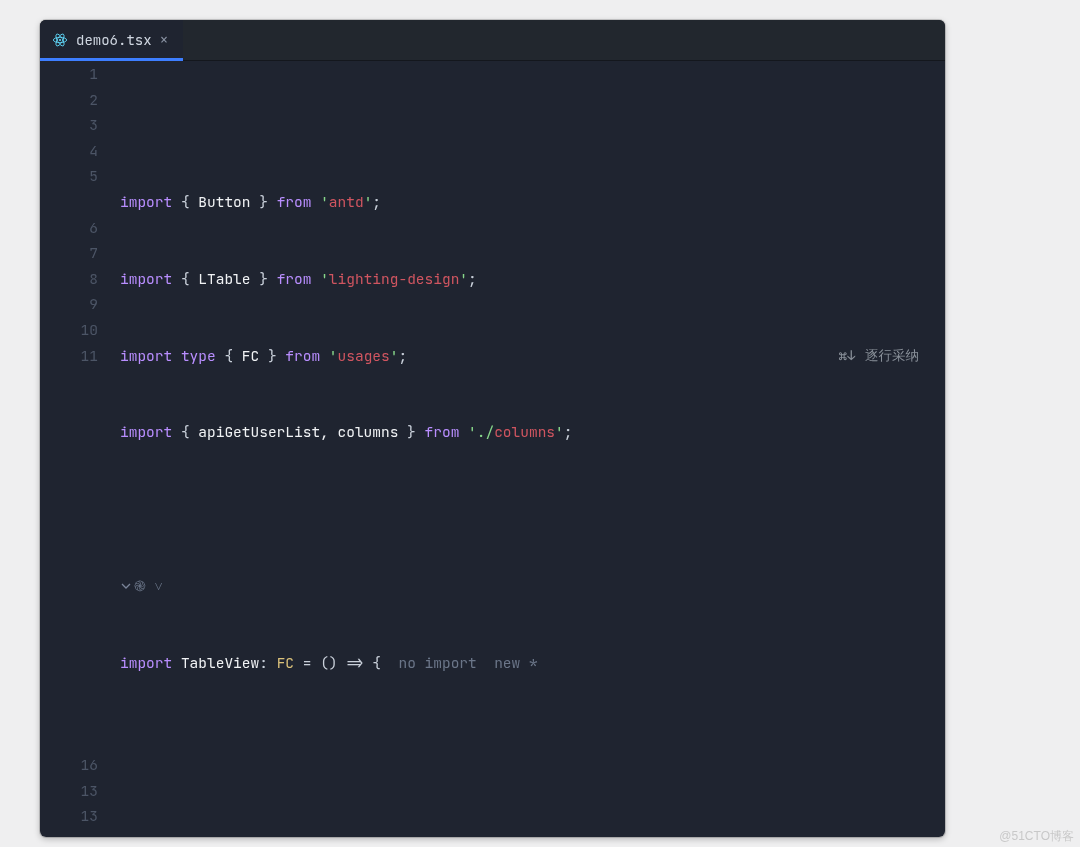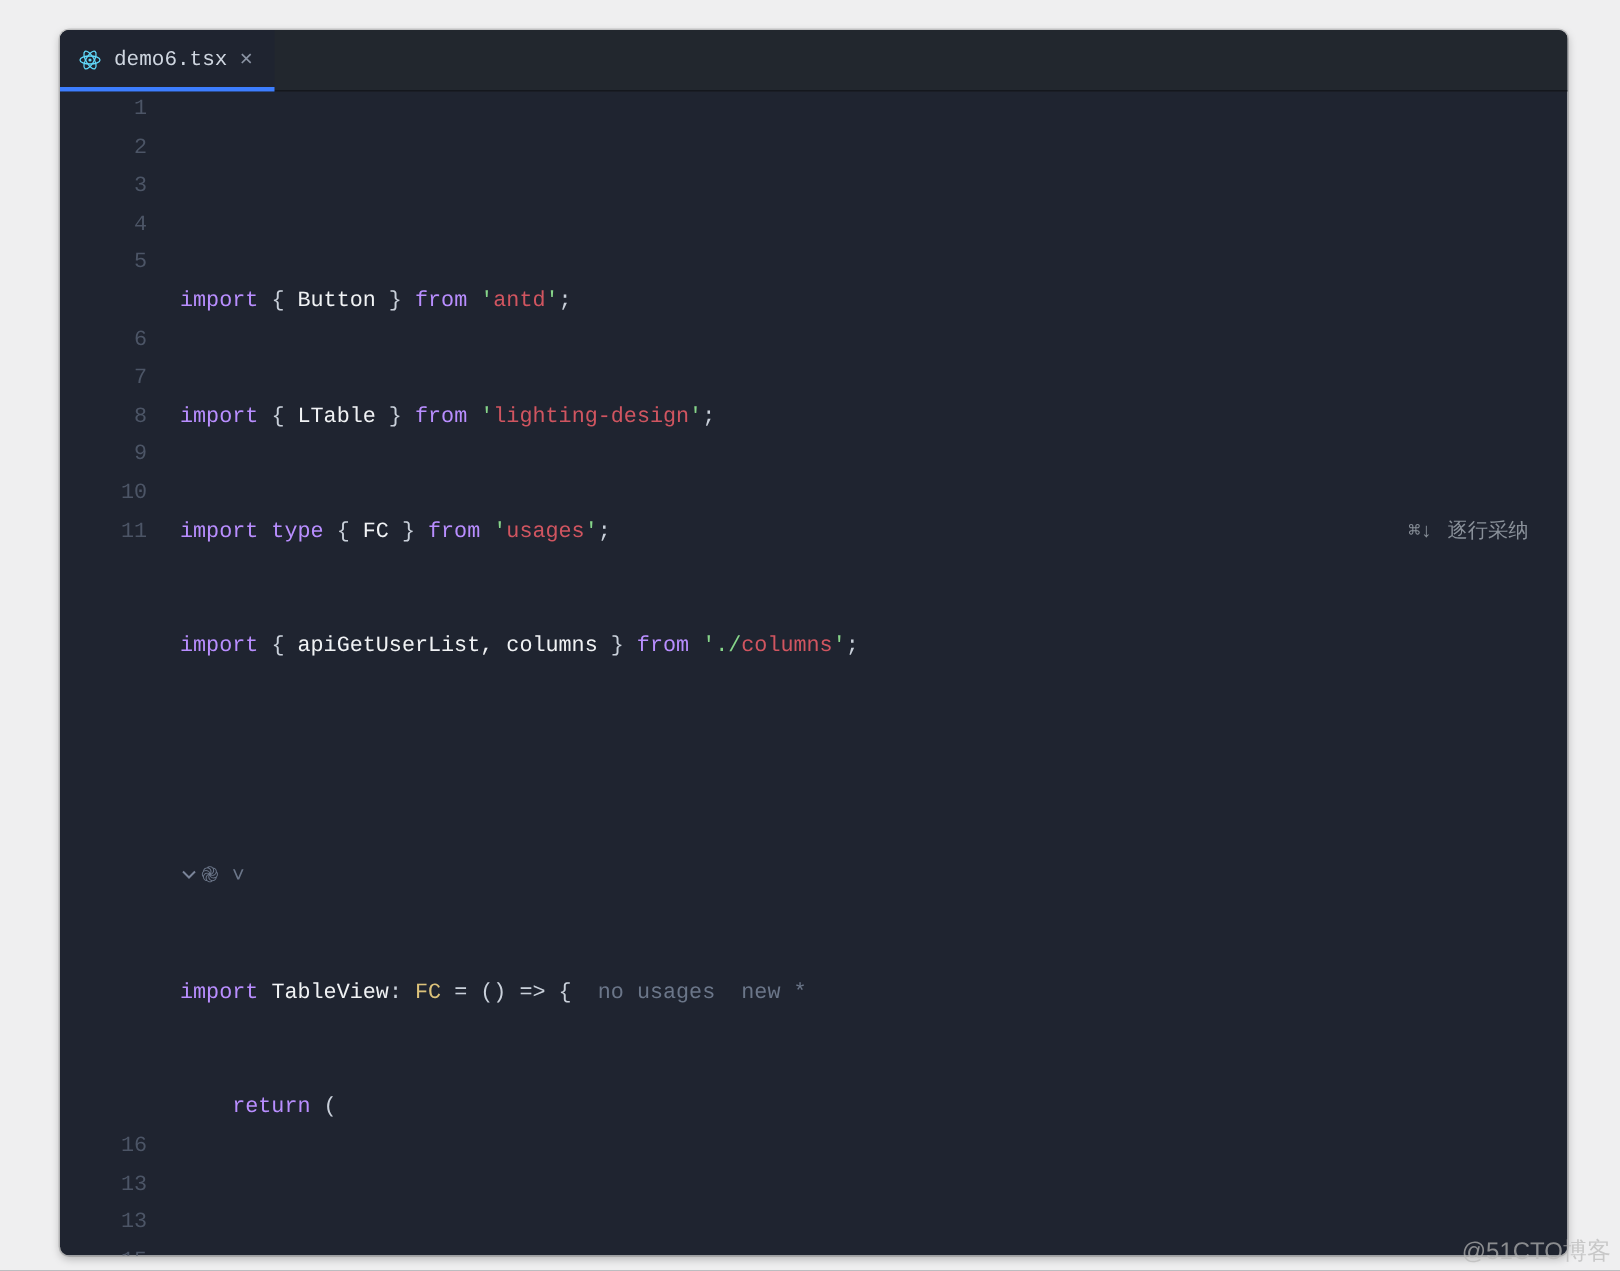--- a/index.html
+++ b/index.html
@@ -14,21 +14,21 @@
     --kw:#b98eff;
     --str:#d05560;
     --id:#f0f2f4;
     --cls:#dcc27a;
     --ghost:#6b7689;
     --accent:#5fb0ff;
     --green:#87d68a;
     --mono:"JetBrains Mono","Fira Code",Consolas,Menlo,monospace;
   }
   html,body{margin:0;padding:0;background:var(--bg-page);width:1080px;height:847px;overflow:hidden;font-family:var(--mono);}
-  .frame{position:relative;margin:20px 27px 0 40px;width:1005px;height:817px;border-radius:6px;overflow:hidden;box-shadow:0 0 0 1px rgba(0,0,0,.15),0 2px 6px rgba(0,0,0,.25);font-family:Liberation Mono, monospace;}
+  .frame{position:relative;margin:20px 27px 0 40px;width:905px;height:817px;border-radius:6px;overflow:hidden;box-shadow:0 0 0 1px rgba(0,0,0,.15),0 2px 6px rgba(0,0,0,.25);}
   .editor{position:absolute;inset:0;background:var(--bg-editor);color:var(--text);}
 
   .tabbar{display:flex;align-items:center;height:40px;background:var(--bg-tab-bar);border-bottom:1px solid #14171d;}
   .tab{display:flex;align-items:center;gap:8px;height:100%;padding:0 14px 0 12px;background:var(--bg-tab-active);color:#cfd6e0;font-size:14px;position:relative;}
   .tab::after{content:"";position:absolute;left:0;right:0;bottom:-1px;height:3px;background:#3d7eff;}
   .tab-icon{width:16px;height:16px;display:flex;align-items:center;justify-content:center;}
   .tab-icon svg{width:16px;height:16px;}
   .tab-close{color:#8a93a3;font-size:15px;line-height:1;}
 
   .code-area{display:flex;height:calc(100% - 40px);}
@@ -41,21 +41,21 @@
   .kw{color:var(--kw);}
   .str{color:var(--str);}
   .id{color:var(--id);}
   .cls{color:var(--cls);}
   .dim{color:var(--dim);}
   .green{color:var(--green);}
   .code .row{position:relative;padding-left:6px;}
   .code .row > span{position:relative;z-index:1;}
 
   .hint{position:absolute;right:26px;color:#899099;font-size:13.5px;display:flex;align-items:center;gap:10px;z-index:3;}
-  .watermark{position:absolute;right:6px;bottom:2px;color:#b8b8b8;font-size:16px;font-family:Arial,sans-serif;opacity:.7;}
+  .watermark{position:absolute;right:6px;bottom:2px;color:#b8b8b8;font-size:12px;font-family:Arial,sans-serif;opacity:.7;}
 </style>
 </head>
 <body>
 
 <div class="frame">
   <div class="editor">
 
     <div class="tabbar">
       <div class="tab">
         <span class="tab-icon">
@@ -114,22 +114,21 @@
         </div>
 
         <div class="line row"><span><span class="kw">import</span><span> { </span><span class="id">Button</span><span> } </span><span class="kw">from </span><span class="green">'</span><span class="str">antd</span><span class="green">'</span><span>;</span></span></div>
         <div class="line row"><span><span class="kw">import</span><span> { </span><span class="id">LTable</span><span> } </span><span class="kw">from </span><span class="green">'</span><span class="str">lighting-design</span><span class="green">'</span><span>;</span></span></div>
         <div class="line row"><span><span class="kw">import type</span><span> { </span><span class="id">FC</span><span> } </span><span class="kw">from </span><span class="green">'</span><span class="str">usages</span><span class="green">'</span><span>;</span></span></div>
         <div class="line row"><span><span class="kw">import</span><span> { </span><span class="id">apiGetUserList, columns</span><span> } </span><span class="kw">from </span><span class="green">'</span><span class="green">./</span><span class="str">columns</span><span class="green">'</span><span>;</span></span></div>
         <div class="line row blank"></div>
         <div class="line row"><span><svg class="collapse" viewBox="0 0 12 12">
                 <path d="M2 4 l4 4 4-4" stroke="#7a8499" stroke-width="1.3" fill="none"></path>
               </svg><span class="dim">֎ ˅</span></span></div>
-        <div class="line row"><span><span class="kw">import </span><span class="id">TableView</span><span>: </span><span class="cls">FC</span><span> = () =&gt; {</span><span class="dim">  no usages  new *</span></span></div>
-        <div class="line row"><span><span class="kw">    return </span><span>(</span></span></div>
+        <div class="line row"><span><span class="kw">import </span><span class="id">TableView</span><span>: </span><span class="cls">FC</span><span> = () =&gt; {</span><span class="dim">  no import  new *</span></span></div>
         
         
 
         
         
         
         
         
         
         

